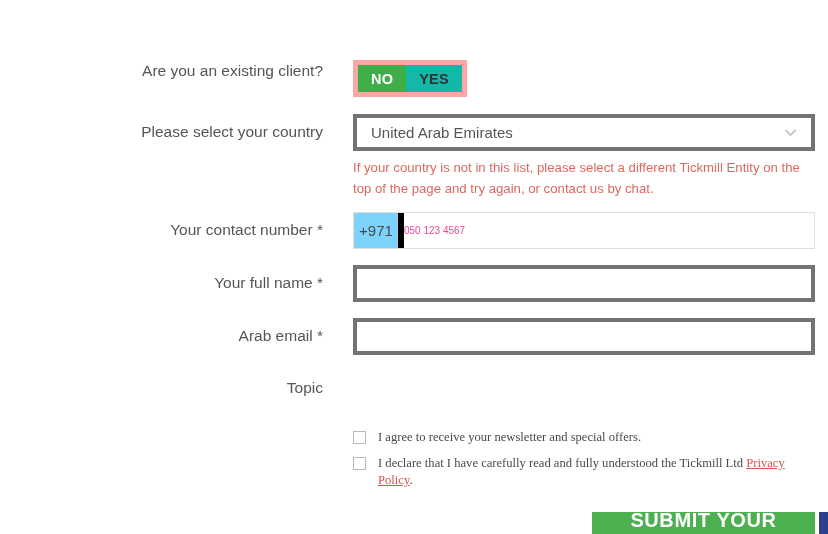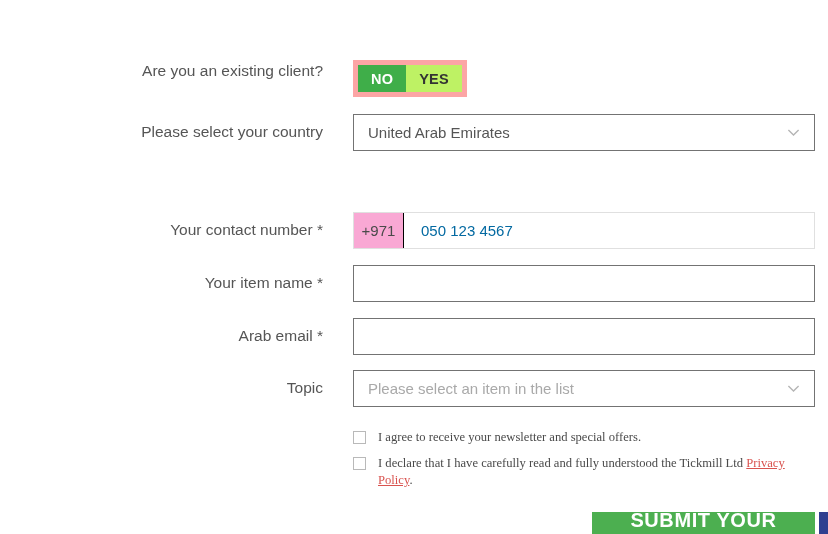--- a/index.html
+++ b/index.html
@@ -58,34 +58,34 @@
   .toggle-opt {
     min-width: 47px;
     padding: 0 13px;
     display: flex;
     align-items: center;
     justify-content: center;
     font-size: 14.5px;
     font-weight: bold;
     letter-spacing: 0.2px;
     color: #333333;
-    background: #bef264;
+    background: #14b8a6;
     cursor: pointer;
     box-sizing: border-box;
   }
   .toggle-opt.active {
     background: #3fae49;
     color: #ffffff;
   }
 
   
   .field {
     width: 462px;
     height: 37px;
-    border: 1px solid #737373;
+    border: 4px solid #737373;
     background: #ffffff;
     box-sizing: border-box;
     display: flex;
     align-items: center;
     font-size: 15px;
     color: #555555;
     padding: 0 14px;
   }
   .field.select {
     justify-content: space-between;
@@ -107,36 +107,35 @@
     display: flex;
     width: 462px;
     height: 37px;
     border: 1px solid #e0e0e0;
     box-sizing: border-box;
     background: #ffffff;
   }
   .phone-prefix {
     width: 50px;
     flex: 0 0 50px;
-    background: #f9a8d4;
-    border-right: 1px solid #000000;
+    background: #7dd3fc;
+    border-right: 6px solid #000000;
     display: flex;
     align-items: center;
     justify-content: center;
     font-size: 15px;
     color: #4a4a4a;
     box-sizing: border-box;
   }
   .phone-input {
     flex: 1 1 auto;
     display: flex;
     align-items: center;
-    padding-left: 17px;
-    font-size: 15px;
-    color: #0369a1;
+    font-size: 10px;
+    color: #ec4899;
   }
 
   
   .err {
     position: absolute;
     left: 353px;
     width: 448px;
     color: #dd6861;
     font-size: 13.2px;
     line-height: 21px;
@@ -223,62 +222,53 @@
   <div class="control" style="top:96px;">
     <div class="field select">
       <span>United Arab Emirates</span>
       <span class="chev">
         <svg viewBox="0 0 20 20" width="17" height="17" fill="none" stroke="currentColor" stroke-width="1.6">
           <path d="M4 7 L10 13 L16 7"></path>
         </svg>
       </span>
     </div>
   </div>
+  <div class="err" style="top:139px;">If your country is not in this list, please select a different Tickmill Entity on the top of the page and try again, or contact us by chat.</div>
 
   <div class="row" style="top:202px;">
     <div class="label">Your contact number *</div>
   </div>
   <div class="control" style="top:194px;">
     <div class="phone-group">
       <div class="phone-prefix">+971</div>
       <div class="phone-input">050 123 4567</div>
     </div>
   </div>
 
   <div class="row" style="top:255px;">
-    <div class="label">Your item name *</div>
+    <div class="label">Your full name *</div>
   </div>
   <div class="control" style="top:247px;">
     <div class="field">
       <span></span>
     </div>
   </div>
 
   <div class="row" style="top:308px;">
     <div class="label">Arab email *</div>
   </div>
   <div class="control" style="top:300px;">
     <div class="field">
       <span></span>
     </div>
   </div>
 
   <div class="row" style="top:360px;">
     <div class="label">Topic</div>
   </div>
-  <div class="control" style="top:352px;">
-    <div class="field select">
-      <span class="ph">Please select an item in the list</span>
-      <span class="chev">
-        <svg viewBox="0 0 20 20" width="17" height="17" fill="none" stroke="currentColor" stroke-width="1.6">
-          <path d="M4 7 L10 13 L16 7"></path>
-        </svg>
-      </span>
-    </div>
-  </div>
 
   <div class="cbrow" style="top:411px;">
     <span class="cbox"></span>
     <span class="cbtext">I agree to receive your newsletter and special offers.</span>
   </div>
 
   <div class="cbrow" style="top:437px;justify-content:center;">
     <span class="cbox"></span>
     <span class="cbtext"><span>I declare that I have carefully read and fully understood the Tickmill Ltd </span><a href="#">Privacy Policy</a><span>.</span></span>
   </div>

